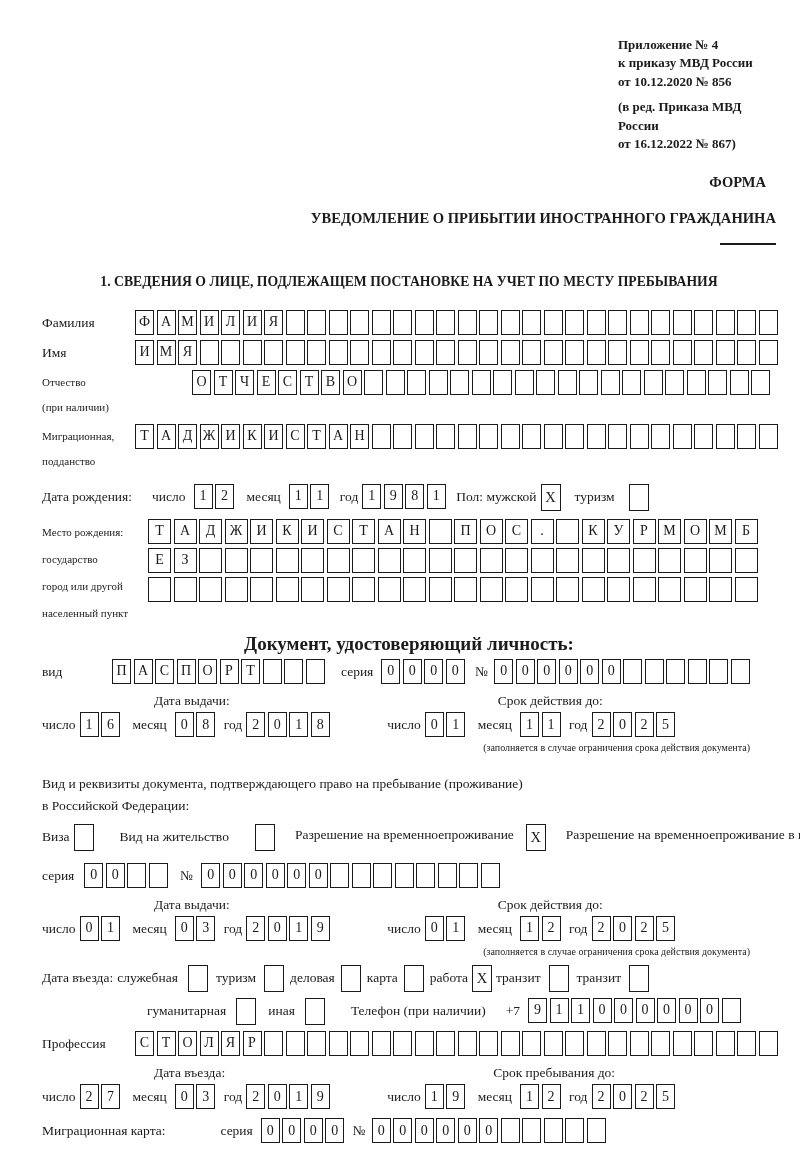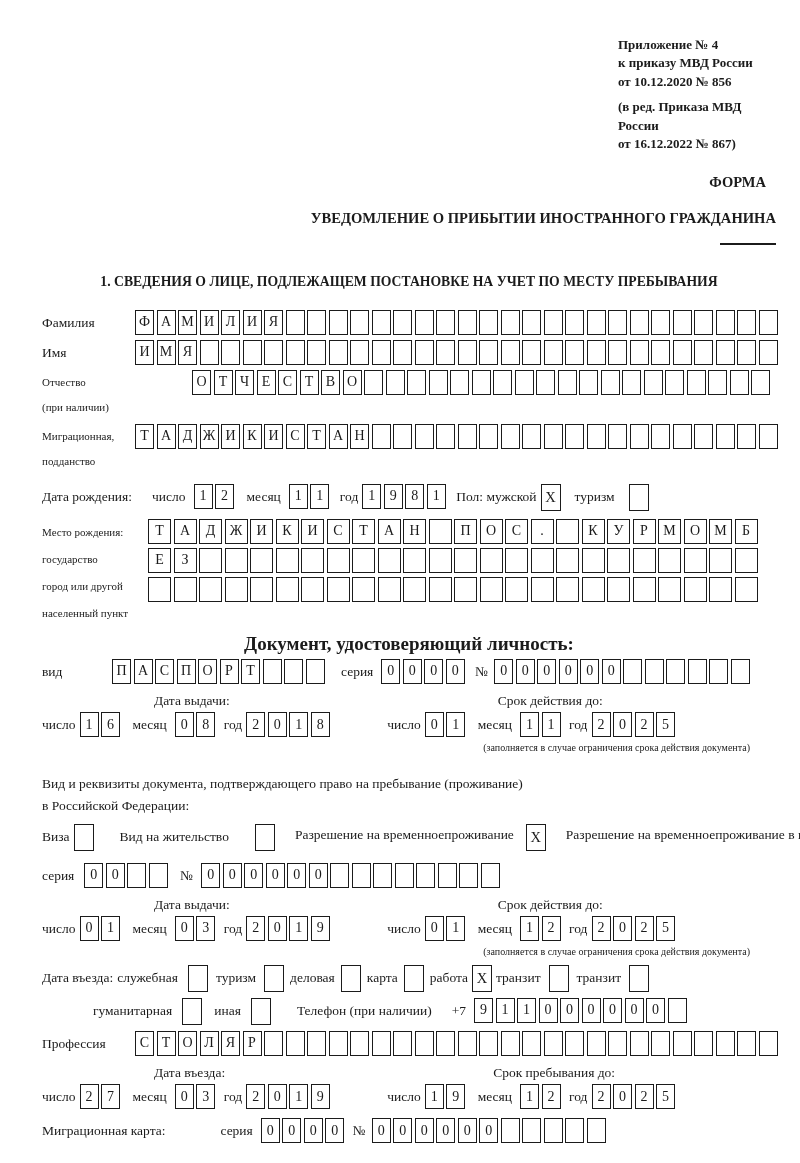--- a/index.html
+++ b/index.html
@@ -30,21 +30,21 @@
     box-sizing:border-box;flex:none;width:20px;height:27px;
     border:1.7px solid #1b1b1b;display:inline-flex;align-items:center;justify-content:center;
     font-size:14.5px;
   }
   .stack{display:flex;flex-direction:row;text-align:right;font-size:13.5px;line-height:1.6;flex:none;}
   .doc-header{margin-top:6px;text-align:center;font-weight:700;font-size:19px;}
   .hdr-row{margin-top:8px;}
   .note-right{margin-top:4px;text-align:right;font-size:10px;padding-right:26px;}
   .plain{font-size:13.5px;line-height:1.65;margin-top:20px;}
   .ml4{margin-left:4px;} .ml6{margin-left:6px;} .ml8{margin-left:8px;} .ml10{margin-left:10px;}
-  .ml12{margin-left:12px;} .ml14{margin-left:14px;} .ml20{margin-left:20px;} .ml26{margin-left:26px;} .ml55{margin-left:55px;} .ml112{margin-left:112px;} .ml105{margin-left:51px;}
+  .ml12{margin-left:12px;} .ml14{margin-left:14px;} .ml20{margin-left:20px;} .ml26{margin-left:26px;} .ml55{margin-left:55px;} .ml112{margin-left:112px;} .ml105{margin-left:105px;}
   .ml268{margin-left:268px;}
   .mt8{margin-top:8px;} .mt10{margin-top:10px;} .mt12{margin-top:12px;}
 </style>
 </head>
 <body>
 
 <div class="page">
 
   <div class="annex">
     <div>Приложение № 4</div>

